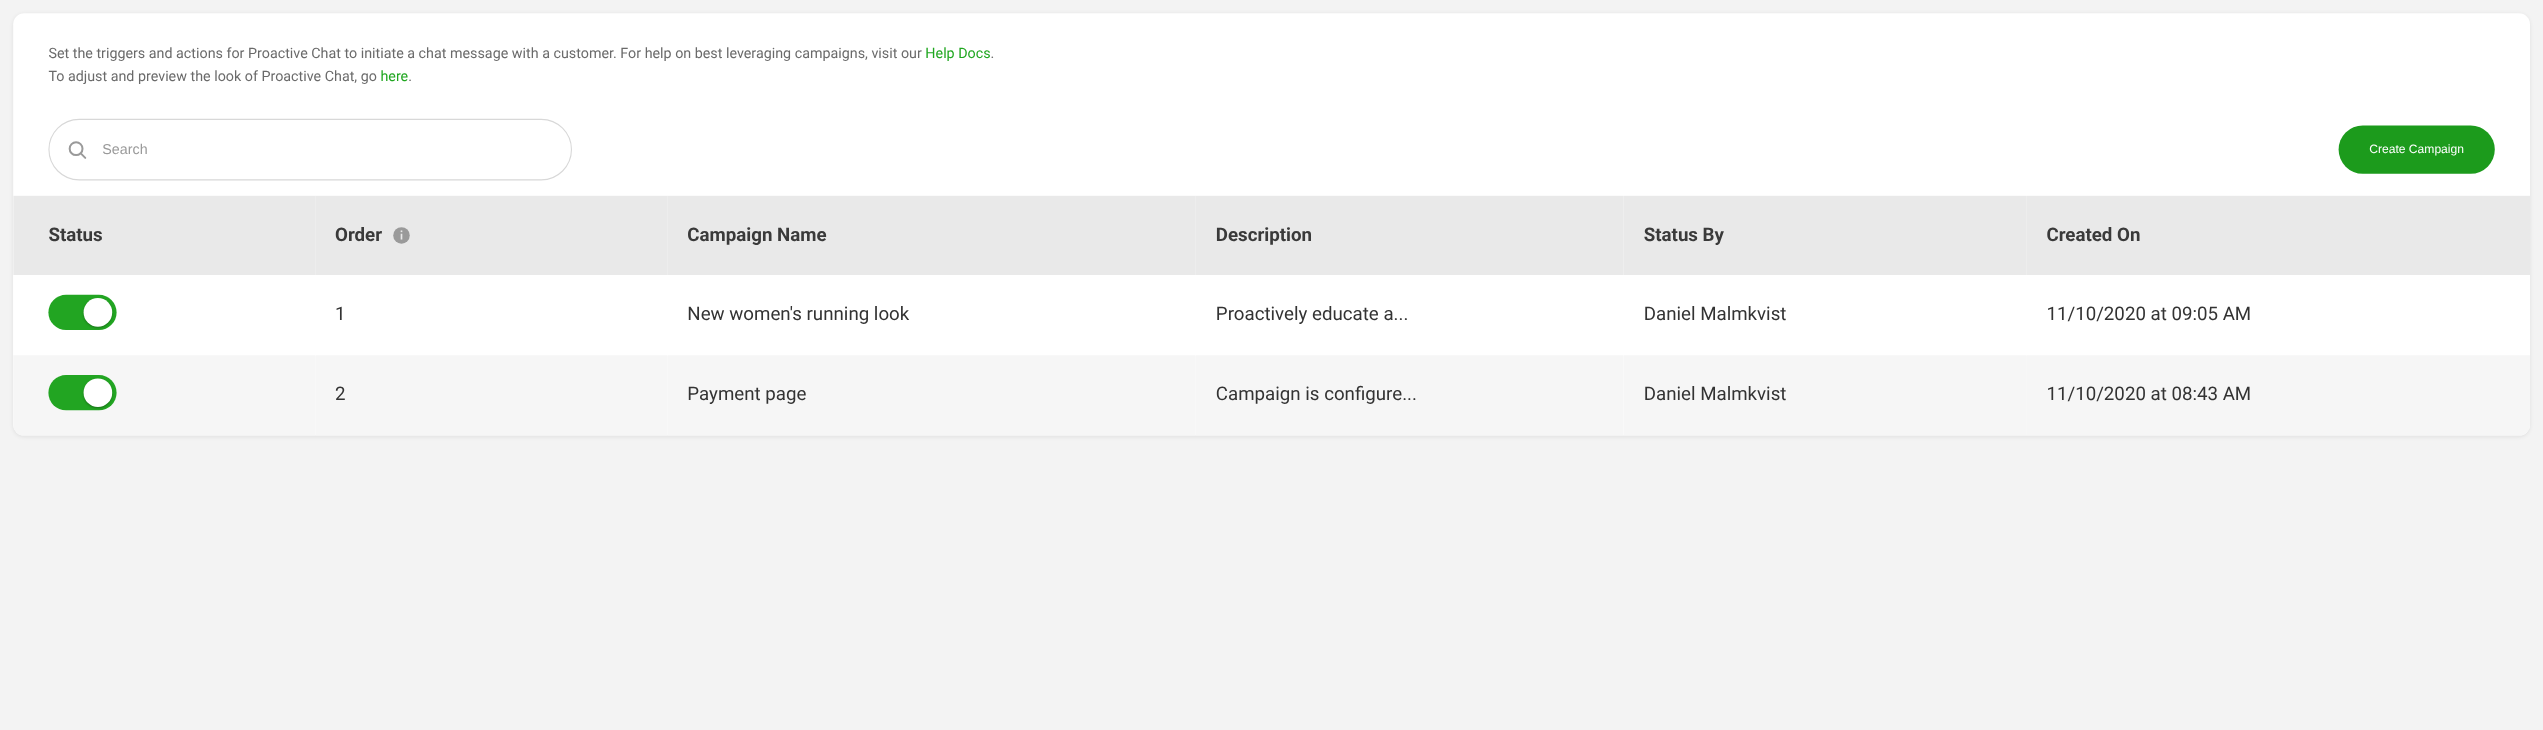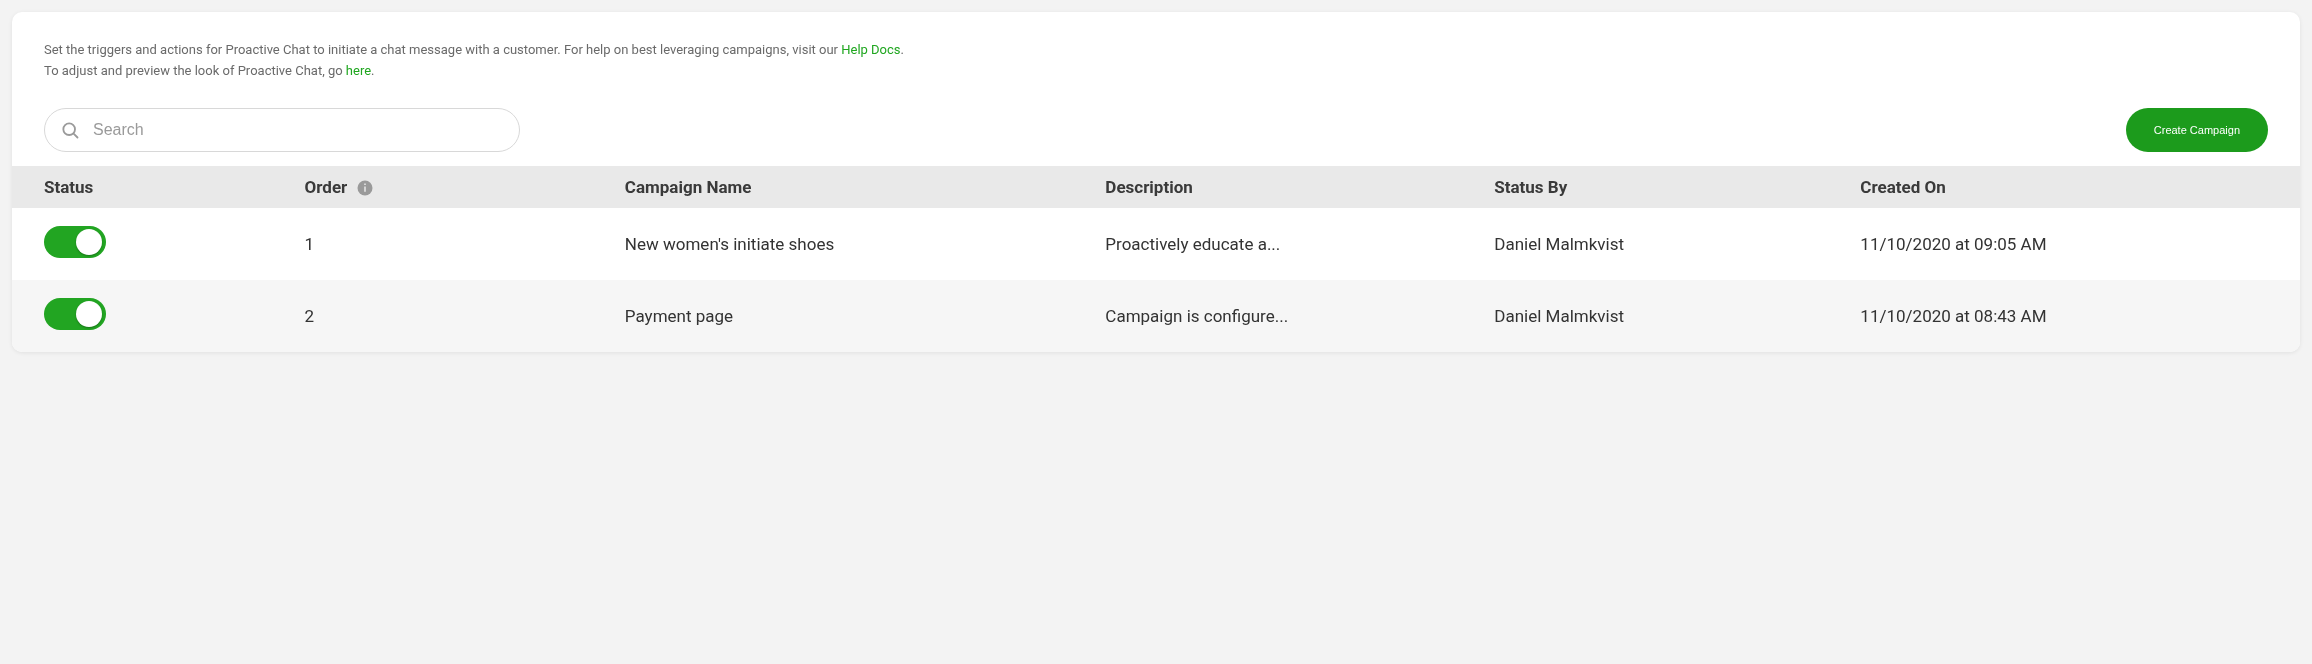--- a/index.html
+++ b/index.html
@@ -48,25 +48,25 @@
       left: 16px;
       top: 50%;
       transform: translateY(-50%);
       width: 20px;
       height: 20px;
       color: #9a9a9a;
       pointer-events: none;
     }
     .search-input {
       width: 100%;
-      height: 44px;
+      height: 56px;
       border: 1px solid #d8d8d8;
       border-radius: 999px;
       padding: 0 18px 0 48px;
-      font-size: 16px;
+      font-size: 13px;
       color: #333;
       outline: none;
     }
     .search-input::placeholder { color: #9a9a9a; }
     .create-btn {
       background: #1c9b1c;
       color: #fff;
       border: none;
       height: 44px;
       padding: 0 28px;
@@ -79,21 +79,21 @@
     table.campaigns {
       width: 100%;
       border-collapse: collapse;
     }
     table.campaigns thead th {
       background: #e9e9e9;
       text-align: left;
       font-size: 17px;
       font-weight: 700;
       color: #3a3a3a;
-      padding: 11px 18px;
+      padding: 26px 18px;
     }
     table.campaigns thead th:first-child { padding-left: 32px; }
     table.campaigns tbody tr:nth-child(odd) { background: #ffffff; }
     table.campaigns tbody tr:nth-child(even) { background: #f6f6f6; }
     table.campaigns tbody td {
       font-size: 17px;
       color: #333;
       padding: 18px 18px;
       white-space: nowrap;
       overflow: hidden;
@@ -182,21 +182,21 @@
         <th>Campaign Name</th>
         <th>Description</th>
         <th>Status By</th>
         <th>Created On</th>
       </tr>
     </thead>
     <tbody id="campaign-rows">
     <tr>
           <td><button class="toggle" aria-pressed="true"><span class="knob"></span></button></td>
           <td>1</td>
-          <td>New women's initiate shoes</td>
+          <td>New women's running look</td>
           <td>Proactively educate a...</td>
           <td>Daniel Malmkvist</td>
           <td>11/10/2020 at 09:05 AM</td>
         </tr>
         <tr>
           <td><button class="toggle" aria-pressed="true"><span class="knob"></span></button></td>
           <td>2</td>
           <td>Payment page</td>
           <td>Campaign is configure...</td>
           <td>Daniel Malmkvist</td>

